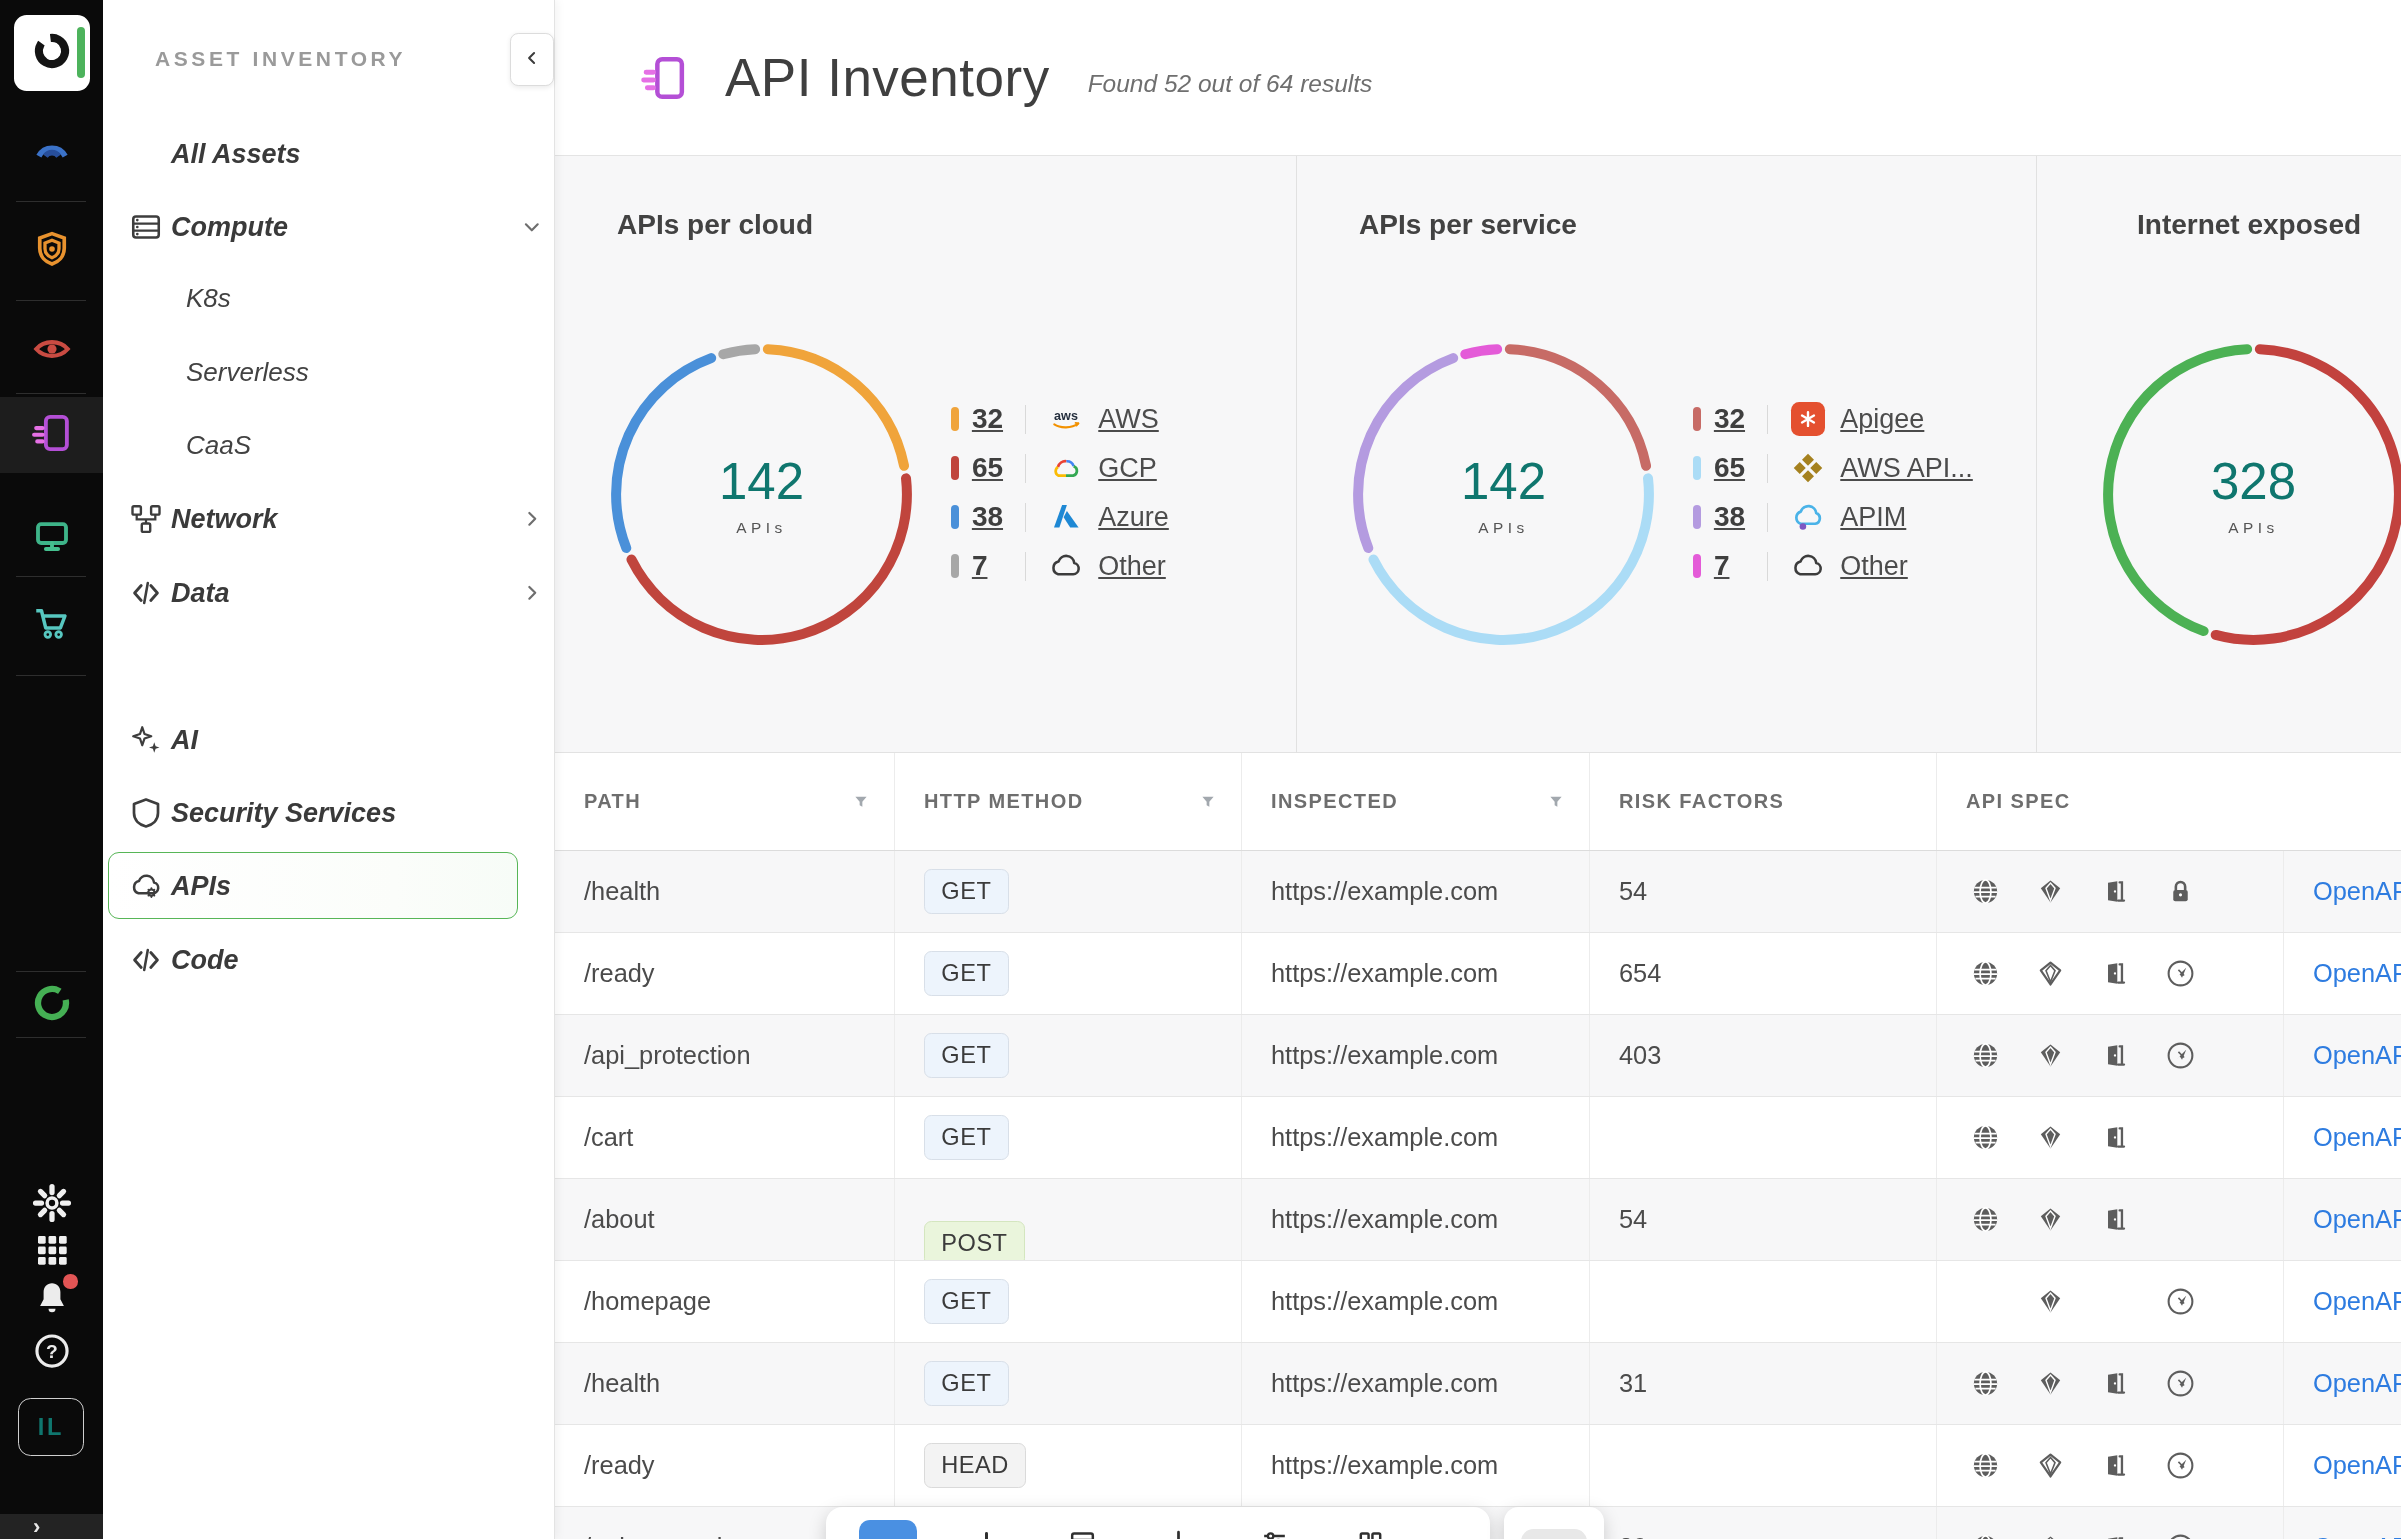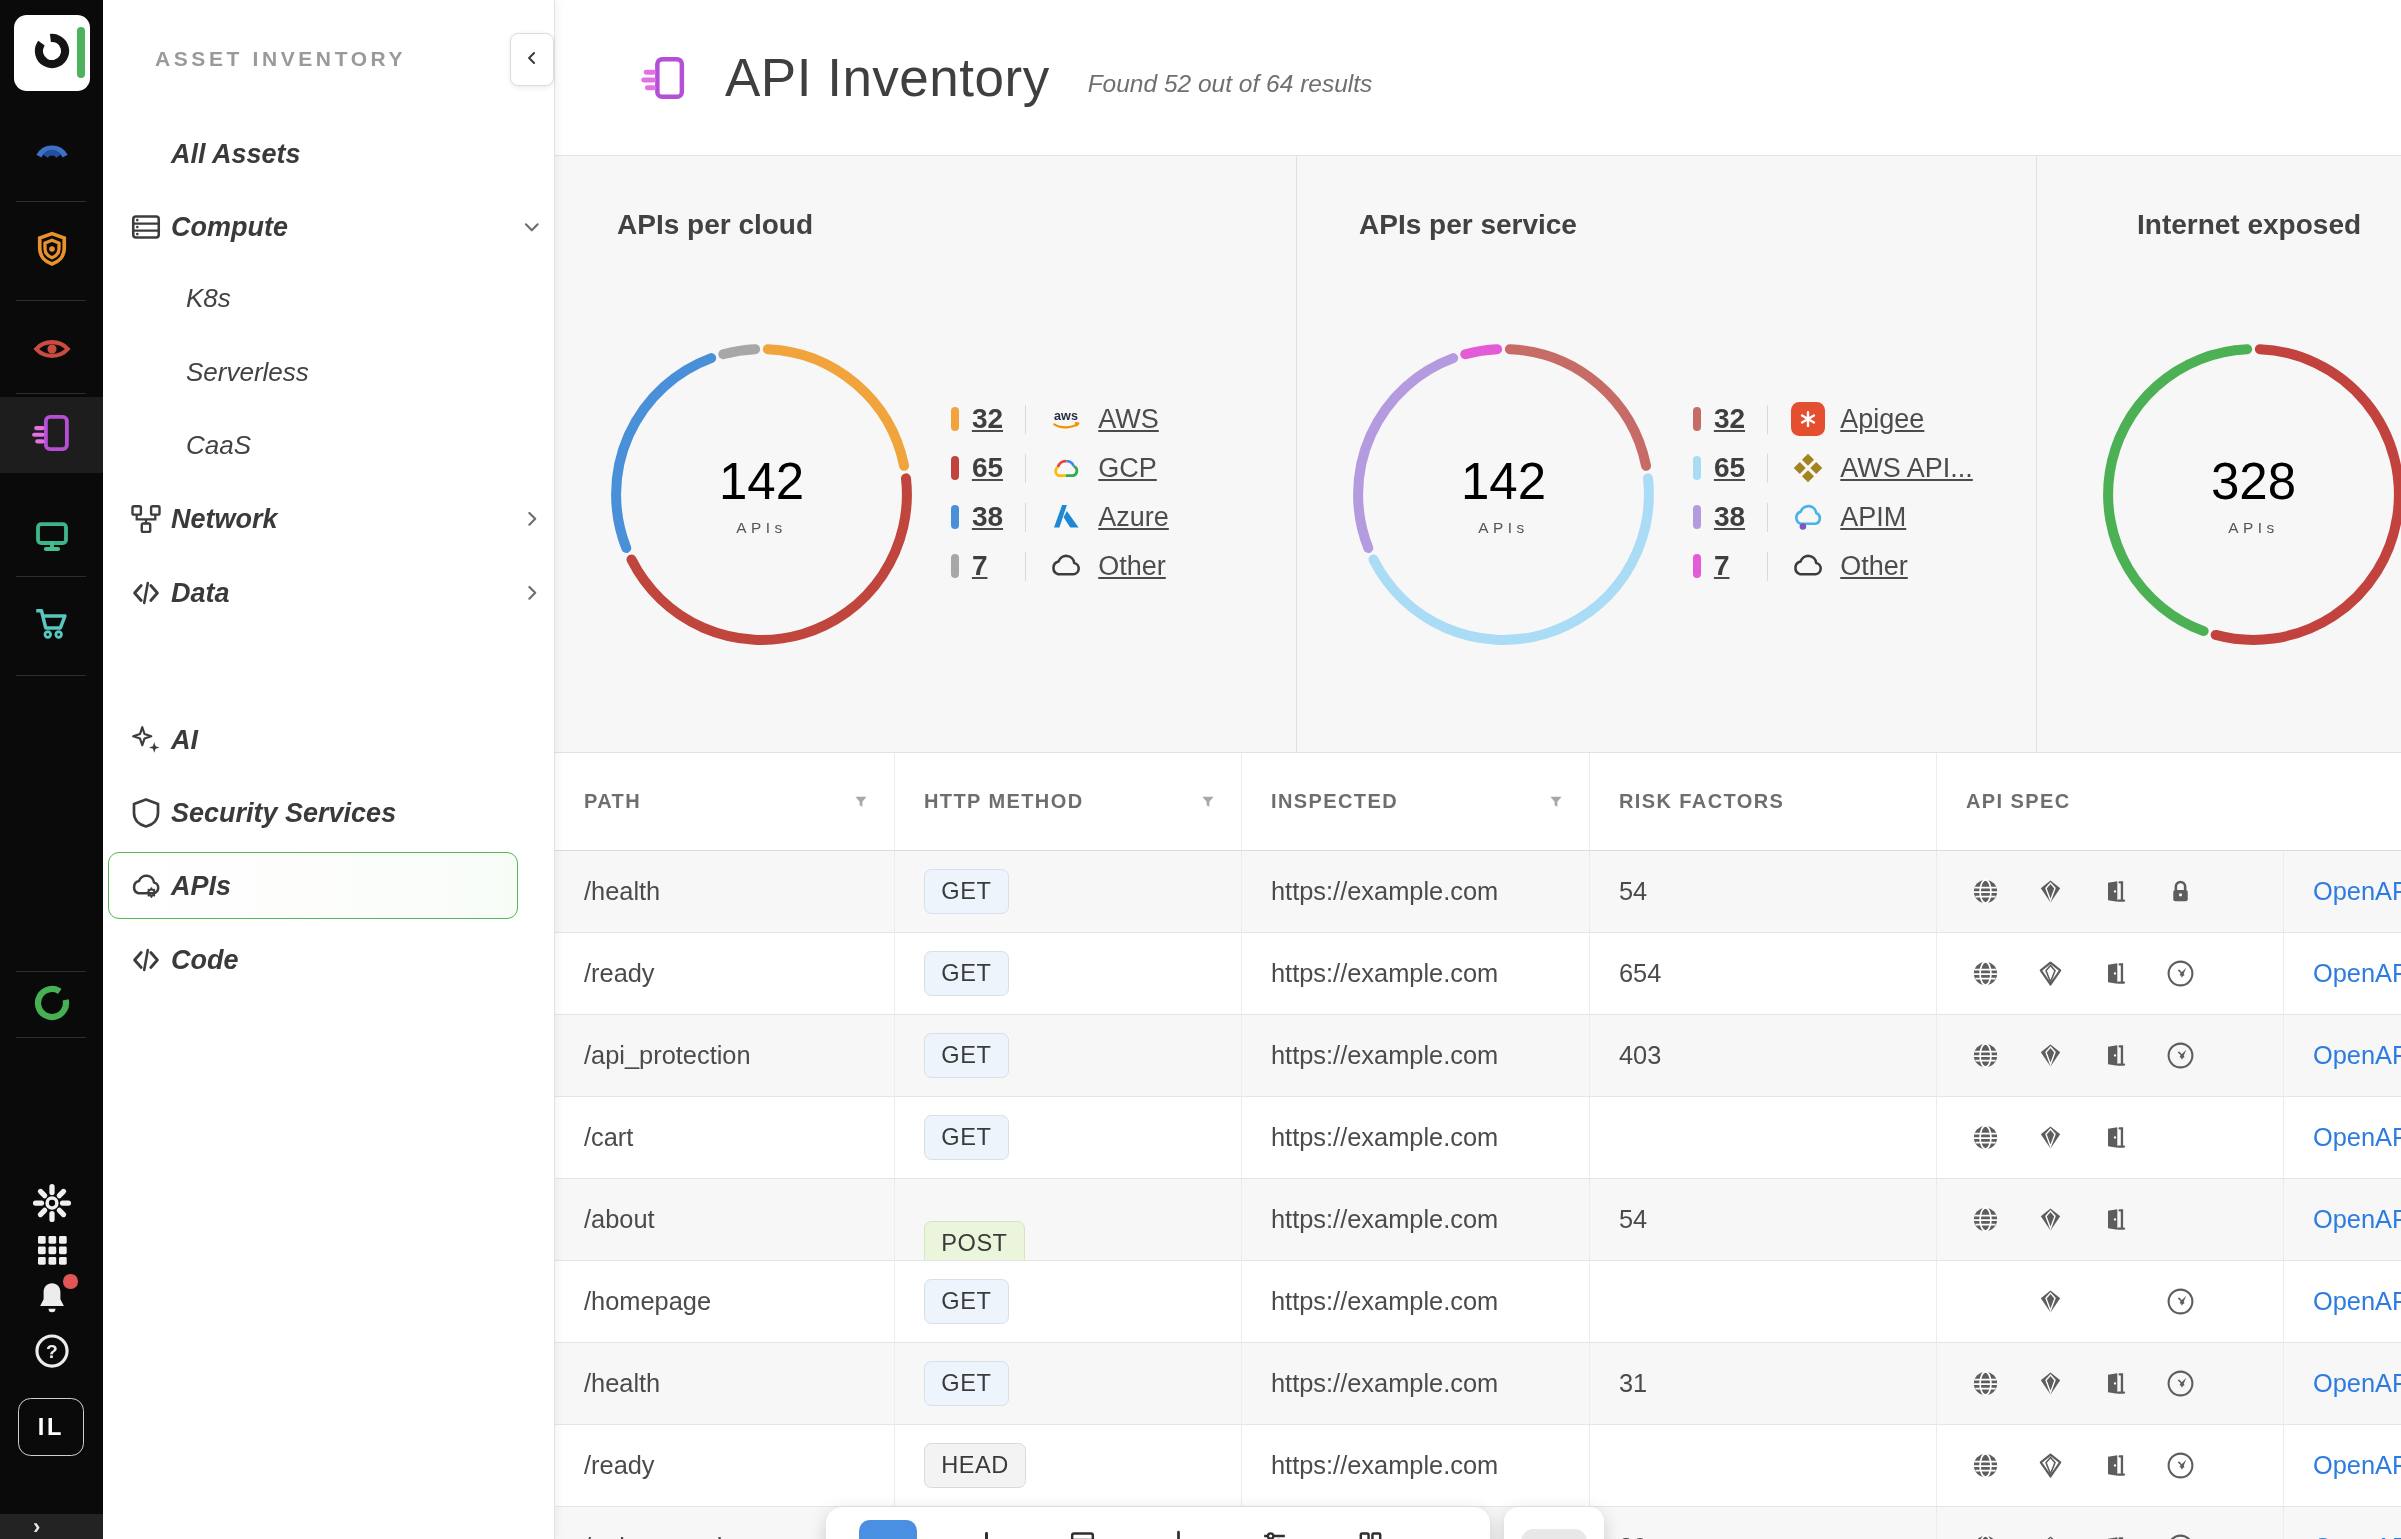--- a/index.html
+++ b/index.html
@@ -8,21 +8,21 @@
 
   
   .rail { position:absolute; left:0; top:0; width:103px; height:1539px; background:#0a0a0a; z-index:6; }
   .rail-item { position:absolute; left:0; width:103px; display:flex; justify-content:center; align-items:center; cursor:pointer; }
   .rail-item svg { width:42px; height:42px; }
   .rail-divider { position:absolute; left:16.3px; width:70px; height:0.9px; background:#2e2e2e; }
   .rail-active-block { position:absolute; left:0; width:103px; height:76px; background:#1d1d1d; }
   .logo-box { position:absolute; left:13.6px; top:14.5px; width:76px; height:76px; background:#fff; border-radius:12.7px; display:flex; align-items:center; justify-content:center; cursor:pointer; }
   .logo-box .green-bar { position:absolute; right:4.5px; top:12.7px; width:8.2px; height:51px; border-radius:4.5px; background:#4db35c; }
   .logo-box svg { width:42px; height:42px; }
-  .user-chip { position:absolute; left:18px; top:1398px; width:66px; height:58px; border:1.8px solid #cfcfcf; border-radius:12.7px; color:#ffffff; font-size:23.6px; font-weight:bold; letter-spacing:2.7px; display:flex; align-items:center; justify-content:center; cursor:pointer; }
+  .user-chip { position:absolute; left:18px; top:1398px; width:66px; height:58px; border:1.8px solid #cfcfcf; border-radius:12.7px; color:#0f766e; font-size:23.6px; font-weight:bold; letter-spacing:2.7px; display:flex; align-items:center; justify-content:center; cursor:pointer; }
   .rail-bottom-strip { position:absolute; left:0; top:1514px; width:103px; height:25.4px; background:#232323; display:flex; align-items:center; }
   .rail-bottom-strip span { color:#e8e8e8; font-size:22px; margin-left:33px; font-weight:bold; }
   .bell-wrap { position:relative; }
   .bell-dot { position:absolute; top:-3.6px; right:-5.4px; width:14.5px; height:14.5px; border-radius:50%; background:#e25555; }
 
   
   .sidebar { position:absolute; left:103px; top:0; width:452px; height:1539px; background:#fff; border-right:0.9px solid #e3e3e3; box-shadow:2.7px 0 9px rgba(0,0,0,.05); z-index:4; }
   .sidebar-section-label { position:absolute; left:52px; top:47px; font-size:21px; font-weight:bold; letter-spacing:3.6px; color:#9a9a9a; }
   .collapse-btn { position:absolute; left:510px; top:33px; width:44px; height:53px; background:#fff; border:0.9px solid #dcdcdc; border-radius:8.2px; box-shadow:0 1.8px 5.4px rgba(0,0,0,.08); display:flex; align-items:center; justify-content:center; cursor:pointer; z-index:7; }
   .collapse-btn svg { width:20px; height:20px; }
@@ -46,21 +46,21 @@
   
   .charts-band { position:absolute; left:0; top:156px; width:1847px; height:597px; background:#f7f7f8; border-bottom:0.9px solid #e2e2e2; }
   .chart-panel { position:absolute; top:0; height:597px; }
   .chart-panel.p0 { left:0; width:741px; }
   .chart-panel.p1 { left:741px; width:740px; border-left:0.9px solid #e1e1e1; }
   .chart-panel.p2 { left:1481px; width:366px; border-left:0.9px solid #e1e1e1; }
   .chart-title { position:absolute; left:62px; top:53px; font-size:28px; font-weight:bold; color:#424242; }
   .donut-wrap { position:absolute; left:52px; top:184px; width:309px; height:309px; }
   .chart-panel.p2 .donut-wrap { left:62px; }
   .donut-center { position:absolute; left:0; top:0; width:309px; height:309px; display:flex; flex-direction:column; align-items:center; justify-content:center; pointer-events:none; }
-  .donut-value { font-size:51px; color:#000000; }
+  .donut-value { font-size:51px; color:#0f766e; }
   .donut-label { font-size:15.4px; letter-spacing:4.5px; color:#555; margin-top:7.3px; }
   .legend { position:absolute; left:396px; top:243px;text-decoration:underline; }
   .legend-row { display:flex; align-items:center; height:40px; margin-bottom:9px; }
   .legend-pill { width:8.2px; height:24.5px; border-radius:4.5px; }
   .legend-value { width:53px; margin-left:12.7px; font-size:28px; font-weight:bold; color:#3f3f3f; }
   .legend-div { width:0.9px; height:29px; background:#d9d9d9; }
   .legend-icon { width:36px; height:36px; margin-left:22px; display:flex; align-items:center; justify-content:center; }
   .legend-icon svg { width:36px; height:36px; }
   .legend-label { margin-left:14.5px; font-size:27px; color:#4c4c4c; white-space:nowrap; }
   .apigee-chip { width:34px; height:34px; border-radius:8.2px; background:#e4502f; display:flex; align-items:center; justify-content:center; }

